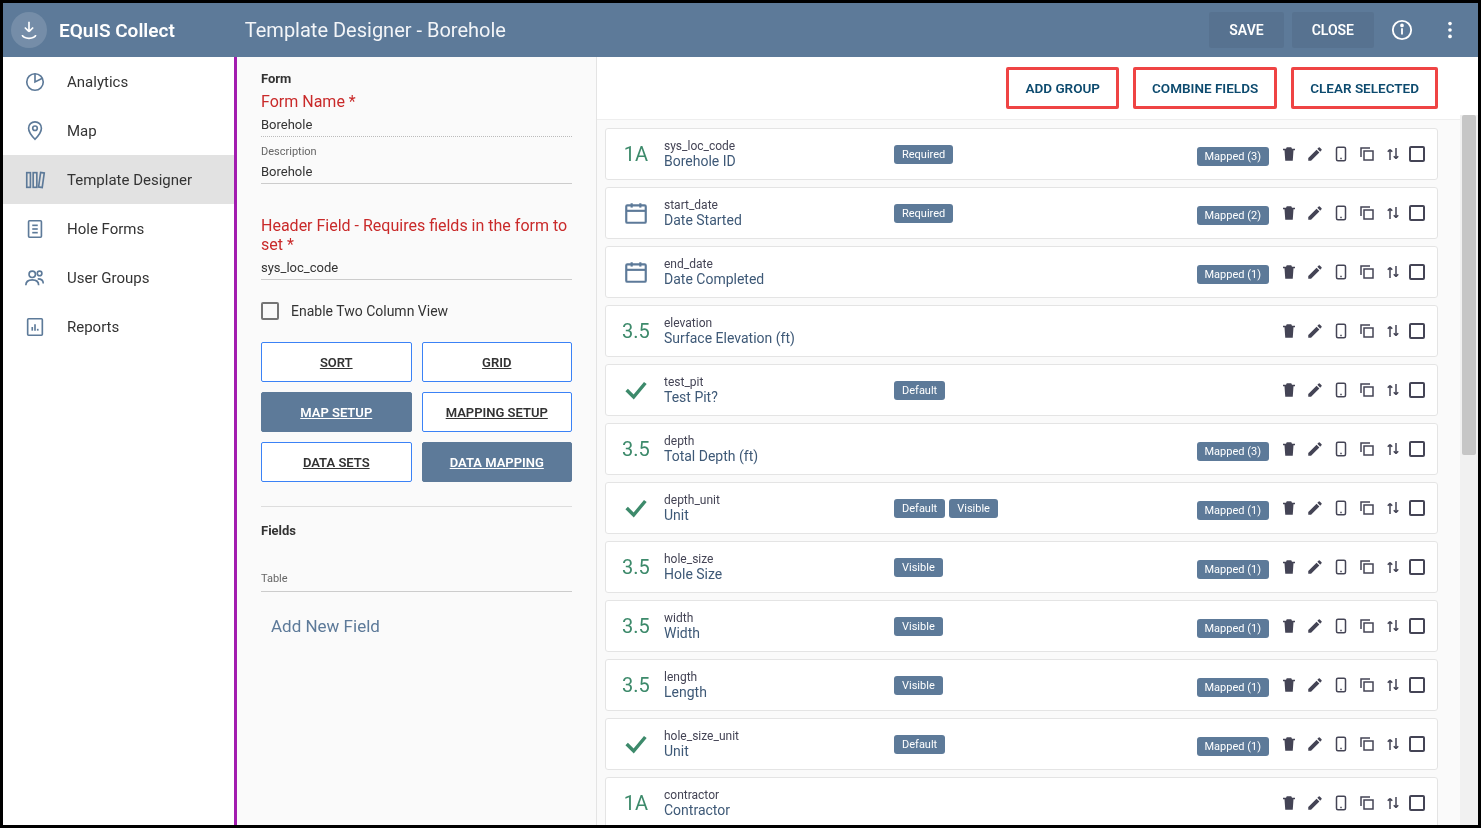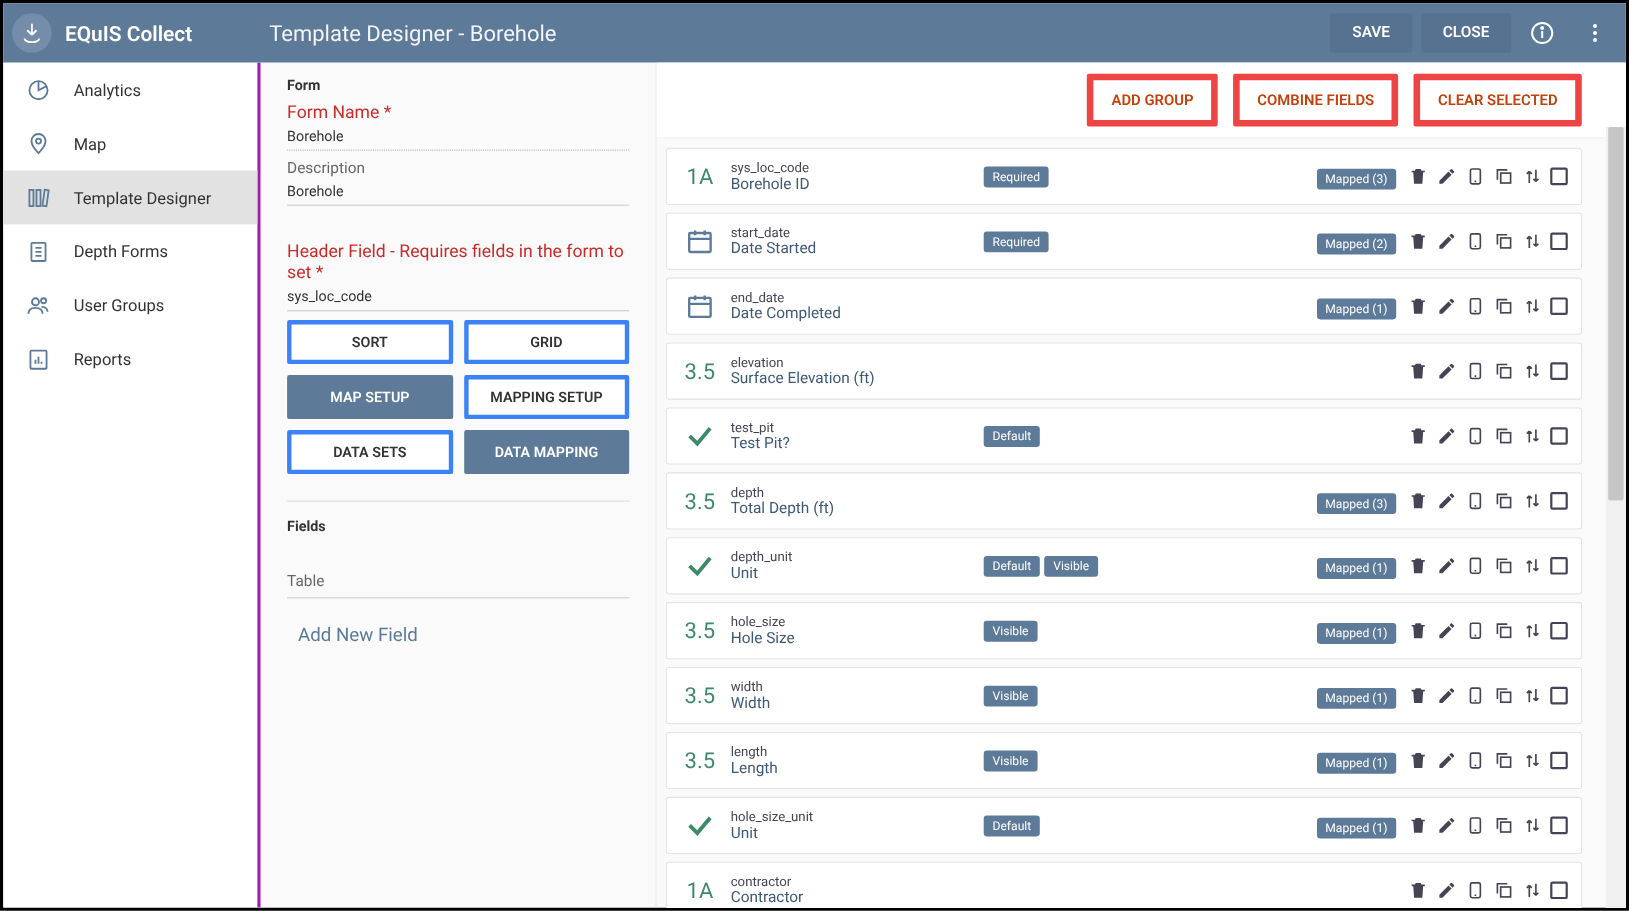--- a/index.html
+++ b/index.html
@@ -13,34 +13,34 @@
 .topbtn { background: rgba(0,0,0,0.06); color: #fff; border: none; padding: 10px 20px; font-size: 14px; font-weight: 600; margin-left: 8px; cursor: pointer; border-radius: 2px; }
 .topicon { width: 40px; height: 40px; display: flex; align-items: center; justify-content: center; cursor: pointer; margin-left: 8px; color: #fff; }
 .body { display: flex; height: calc(100% - 54px); }
 .sidebar { width: 234px; background: #fff; border-right: 3px solid #a21caf; }
 .navitem { display: flex; align-items: center; height: 49px; padding: 0 18px; cursor: pointer; color: #333; font-size: 15px; }
 .navitem.active { background: #e2e2e2; }
 .navicon { width: 28px; height: 28px; margin-right: 18px; display: flex; align-items: center; justify-content: center; color: #5d7a99; }
 .formpanel { width: 360px; background: #fafafa; border-right: 1px solid #e4e4e4; padding: 14px 24px; overflow-y: auto; }
 .section-h { font-size: 13px; font-weight: 700; color: #333; margin-bottom: 6px; }
 .label-req { font-size: 16px; color: #c92a2a; margin-bottom: 2px; margin-top: 6px; }
-.label-norm { font-size: 14px; color: #666; margin-bottom: 2px; margin-top: 8px; }
+.label-norm { font-size: 11px; color: #666; margin-bottom: 2px; margin-top: 8px; }
 .text-input { width: 100%; border: none; border-bottom: 1px dotted #bbb; background: transparent; font-size: 13px; color: #333; padding: 4px 0; outline: none; }
 .text-input.solid { border-bottom: 1px solid #ccc; }
 .checkwrap { display: flex; align-items: center; margin: 22px 0; }
 .checkbox { width: 18px; height: 18px; border: 2px solid #757575; border-radius: 2px; margin-right: 12px; cursor: pointer; }
 .checklabel { font-size: 14px; color: #333; }
 .btngrid { display: grid; grid-template-columns: 1fr 1fr; gap: 10px; margin-top: 8px; }
-.panelbtn { height: 40px; border: 4px solid #3b82f6; background: #fff; font-size: 13px; font-weight: 600; color: #333; cursor: pointer; border-radius: 2px; }
+.panelbtn { height: 40px; border: 1px solid #3b82f6; background: #fff; font-size: 13px; font-weight: 600; color: #333; cursor: pointer; border-radius: 2px; text-decoration: underline; }
 .panelbtn.primary { background: #5d7a99; color: #fff; border-color: #5d7a99; }
 .hr { border: none; border-top: 1px solid #ddd; margin: 24px 0 16px; }
 .addfield { font-size: 17px; color: #5d7a99; cursor: pointer; padding: 8px 0 8px 10px; }
 .main { flex: 1; display: flex; flex-direction: column; background: #fafafa; position: relative; }
 .toolbar { display: flex; justify-content: flex-end; padding: 10px 40px 10px 16px; gap: 14px; background: #fff; border-bottom: 1px solid #eee; }
-.toolbtn { border: 6px solid #ef4444; background: #fff; padding: 10px 16px; font-size: 13.5px; font-weight: 600; color: #c2410c; cursor: pointer; border-radius: 2px; }
+.toolbtn { border: 3px solid #ef4444; background: #fff; padding: 10px 16px; font-size: 13.5px; font-weight: 600; color: #0c4a6e; cursor: pointer; border-radius: 2px; }
 .fieldlist { flex: 1; overflow-y: auto; padding: 8px 40px 8px 8px; }
 .frow { background: #fff; border: 1px solid #e4e4e4; border-radius: 3px; margin-bottom: 7px; display: flex; align-items: center; padding: 8px 12px; min-height: 52px; }
 .typecol { width: 36px; display: flex; align-items: center; justify-content: center; margin-right: 10px; }
 .typetxt { font-size: 20px; font-weight: 400; color: #3d8a6b; }
 .typesvg { color: #5d7a99; }
 .typesvg.green { color: #3d8a6b; }
 .namecol { flex: 0 0 230px; }
 .fieldcode { font-size: 12px; color: #445; }
 .fieldcaption { font-size: 14px; color: #3e5977; }
 .tagcol { flex: 0 0 200px; display: flex; gap: 4px; }
@@ -117,21 +117,21 @@
         </div>
         <div class="navitem">
           <span class="navicon">
             <svg width="22" height="22" viewBox="0 0 24 24" fill="none" stroke="currentColor" stroke-width="1.8">
               <rect x="5" y="3" width="14" height="18" rx="1"></rect>
               <line x1="9" y1="8" x2="15" y2="8"></line>
               <line x1="9" y1="12" x2="15" y2="12"></line>
               <line x1="9" y1="16" x2="15" y2="16"></line>
             </svg>
           </span>
-          <span>Depth Forms</span>
+          <span>Hole Forms</span>
         </div>
         <div class="navitem">
           <span class="navicon">
             <svg width="22" height="22" viewBox="0 0 24 24" fill="none" stroke="currentColor" stroke-width="1.8">
               <circle cx="9" cy="8" r="3.5"></circle>
               <path d="M2 20 C2 16 5 14 9 14 C13 14 16 16 16 20"></path>
               <circle cx="17" cy="7" r="2.5"></circle>
               <path d="M15 13 C18 13 21 14.5 21 18"></path>
             </svg>
           </span>
@@ -152,20 +152,24 @@
 
     <div class="formpanel">
       <div class="section-h">Form</div>
       <div class="label-req">Form Name *</div>
       <input class="text-input" value="Borehole" style="">
       <div class="label-norm">Description</div>
       <input class="text-input solid" value="Borehole" style="">
       <div style="height:26px"></div>
       <div class="label-req">Header Field - Requires fields in the form to set *</div>
       <input class="text-input solid" value="sys_loc_code" style="">
+      <div class="checkwrap">
+        <div class="checkbox"></div>
+        <div class="checklabel">Enable Two Column View</div>
+      </div>
       <div class="btngrid">
         <button class="panelbtn">SORT</button>
         <button class="panelbtn">GRID</button>
         <button class="panelbtn primary">MAP SETUP</button>
         <button class="panelbtn">MAPPING SETUP</button>
         <button class="panelbtn">DATA SETS</button>
         <button class="panelbtn primary">DATA MAPPING</button>
       </div>
       <hr class="hr">
       <div class="section-h">Fields</div>

